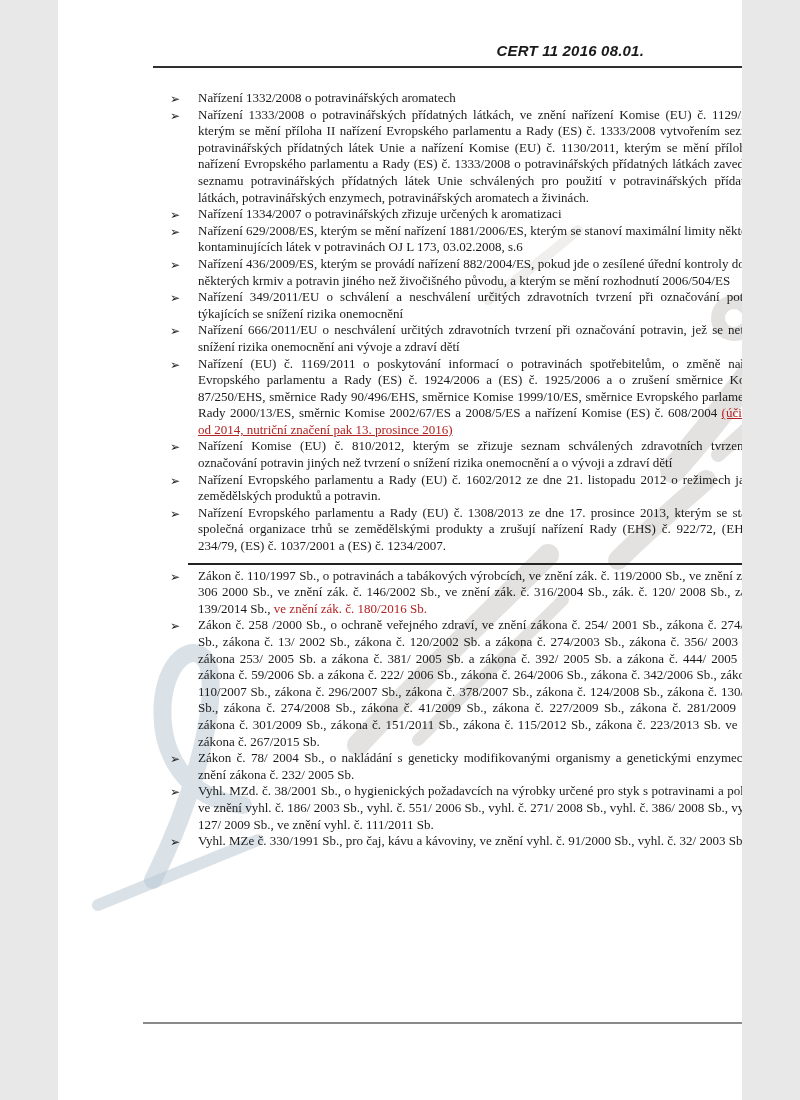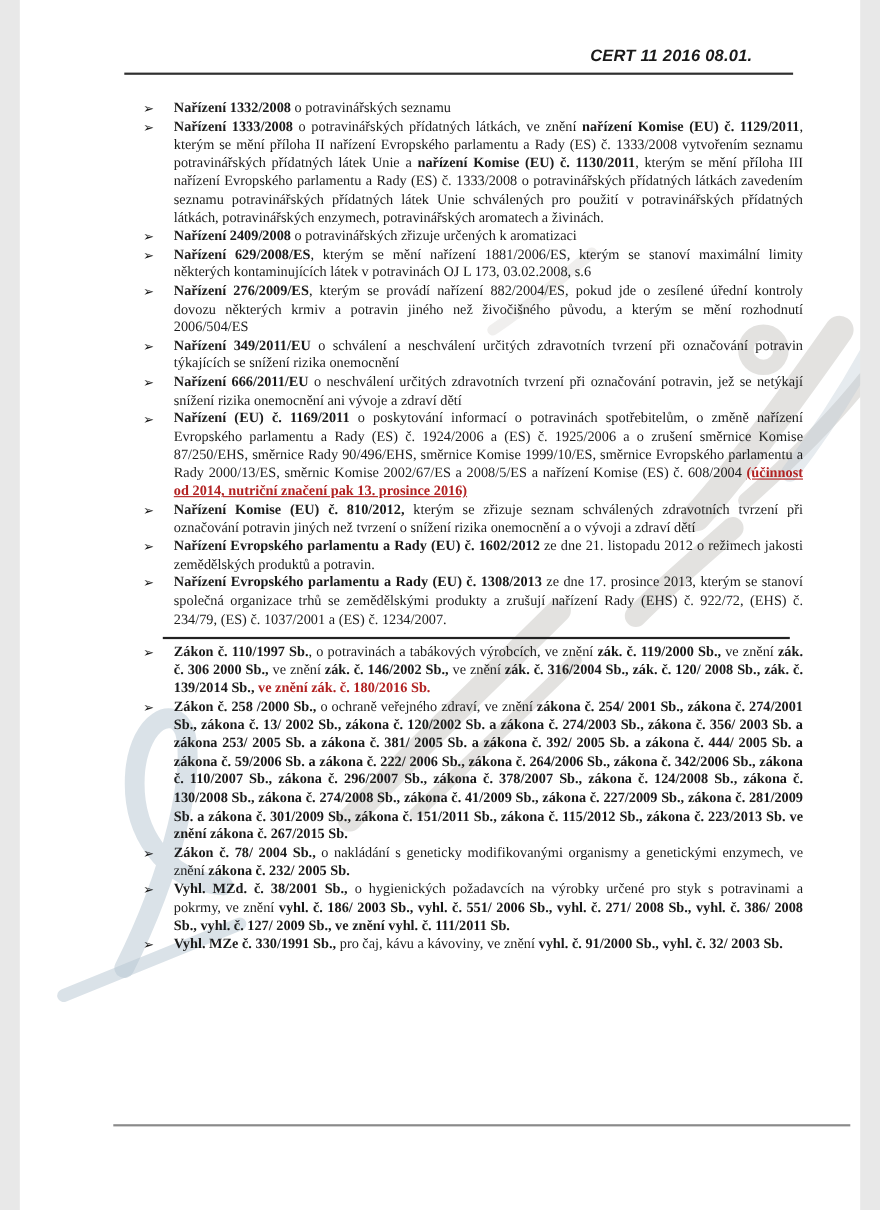--- a/index.html
+++ b/index.html
@@ -1,18 +1,18 @@
 <!DOCTYPE html>
 <html style="--red-color: #b22222;"><head>
 <meta charset="utf-8">
 <style>
   html,body { margin:0; padding:0; background:#e8e8e8; }
   .page {
     position:relative;
-    width:764px; height:1100px;
+    width:684px; height:1100px;
     margin:0 auto;
     background:#ffffff;
     overflow:hidden;
     font-family:"Liberation Serif", serif;
     color:#1b1b1b;
   }
   .watermark { position:absolute; top:0; left:0; z-index:0; pointer-events:none; }
 
   .header-code {
     position:absolute; top:42px; right:98px; z-index:2;
@@ -34,21 +34,21 @@
     padding-left:43px;
     font-size:13px; line-height:16.6px;
     text-align:justify;
   }
   .bullet {
     position:absolute; left:15px; top:1px;
     font-size:12px; line-height:16.6px; color:#1a1a1a;
     font-family:"DejaVu Sans", sans-serif;
   }
   .itext { display:block; }
-  .b { font-weight:bold; }
+  .b { font-weight:normal; }
   .red { color:var(--red-color, #b22222); }
   .u { text-decoration:underline; }
 
   .section-separator {
     border-top:2px solid #222;
     margin:8px 8px 3px 33px;
     width:570px;
   }
 
   .footer-rule {
@@ -86,37 +86,37 @@
     </g>
   </svg>
 
   <div class="header-code">CERT 11 2016 08.01.</div>
   <div class="header-rule"></div>
 
   <div class="content" id="content">
       <div class="section">
         <div class="item">
           <span class="bullet">➢</span>
-          <span class="itext"><span class="b">Nařízení 1332/2008</span><span> o potravinářských seznamu</span></span>
+          <span class="itext"><span class="b">Nařízení 1332/2008</span><span> o potravinářských aromatech</span></span>
         </div>
         <div class="item">
           <span class="bullet">➢</span>
           <span class="itext"><span class="b">Nařízení 1333/2008</span><span> o potravinářských přídatných látkách, ve znění </span><span class="b">nařízení Komise (EU) č. 1129/2011</span><span>, kterým se mění příloha II nařízení Evropského parlamentu a Rady (ES) č. 1333/2008 vytvořením seznamu potravinářských přídatných látek Unie a </span><span class="b">nařízení Komise (EU) č. 1130/2011</span><span>, kterým se mění příloha III nařízení Evropského parlamentu a Rady (ES) č. 1333/2008 o potravinářských přídatných látkách zavedením seznamu potravinářských přídatných látek Unie schválených pro použití v potravinářských přídatných látkách, potravinářských enzymech, potravinářských aromatech a živinách.</span></span>
         </div>
         <div class="item">
           <span class="bullet">➢</span>
-          <span class="itext"><span class="b">Nařízení 2409/2008</span><span> o potravinářských zřizuje určených k aromatizaci</span></span>
+          <span class="itext"><span class="b">Nařízení 1334/2007</span><span> o potravinářských zřizuje určených k aromatizaci</span></span>
         </div>
         <div class="item">
           <span class="bullet">➢</span>
           <span class="itext"><span class="b">Nařízení 629/2008/ES</span><span>, kterým se mění nařízení 1881/2006/ES, kterým se stanoví maximální limity některých kontaminujících látek v potravinách  OJ L 173, 03.02.2008, s.6</span></span>
         </div>
         <div class="item">
           <span class="bullet">➢</span>
-          <span class="itext"><span class="b">Nařízení 276/2009/ES</span><span>, kterým se provádí nařízení  882/2004/ES, pokud jde o zesílené úřední kontroly dovozu některých krmiv a potravin jiného než živočišného původu, a kterým se mění rozhodnutí 2006/504/ES</span></span>
+          <span class="itext"><span class="b">Nařízení 436/2009/ES</span><span>, kterým se provádí nařízení  882/2004/ES, pokud jde o zesílené úřední kontroly dovozu některých krmiv a potravin jiného než živočišného původu, a kterým se mění rozhodnutí 2006/504/ES</span></span>
         </div>
         <div class="item">
           <span class="bullet">➢</span>
           <span class="itext"><span class="b">Nařízení 349/2011/EU</span><span> o schválení a neschválení určitých zdravotních tvrzení při označování potravin týkajících se snížení rizika onemocnění</span></span>
         </div>
         <div class="item">
           <span class="bullet">➢</span>
           <span class="itext"><span class="b">Nařízení 666/2011/EU</span><span> o neschválení určitých zdravotních tvrzení při označování potravin, jež se netýkají snížení rizika onemocnění ani vývoje a zdraví dětí</span></span>
         </div>
         <div class="item">

